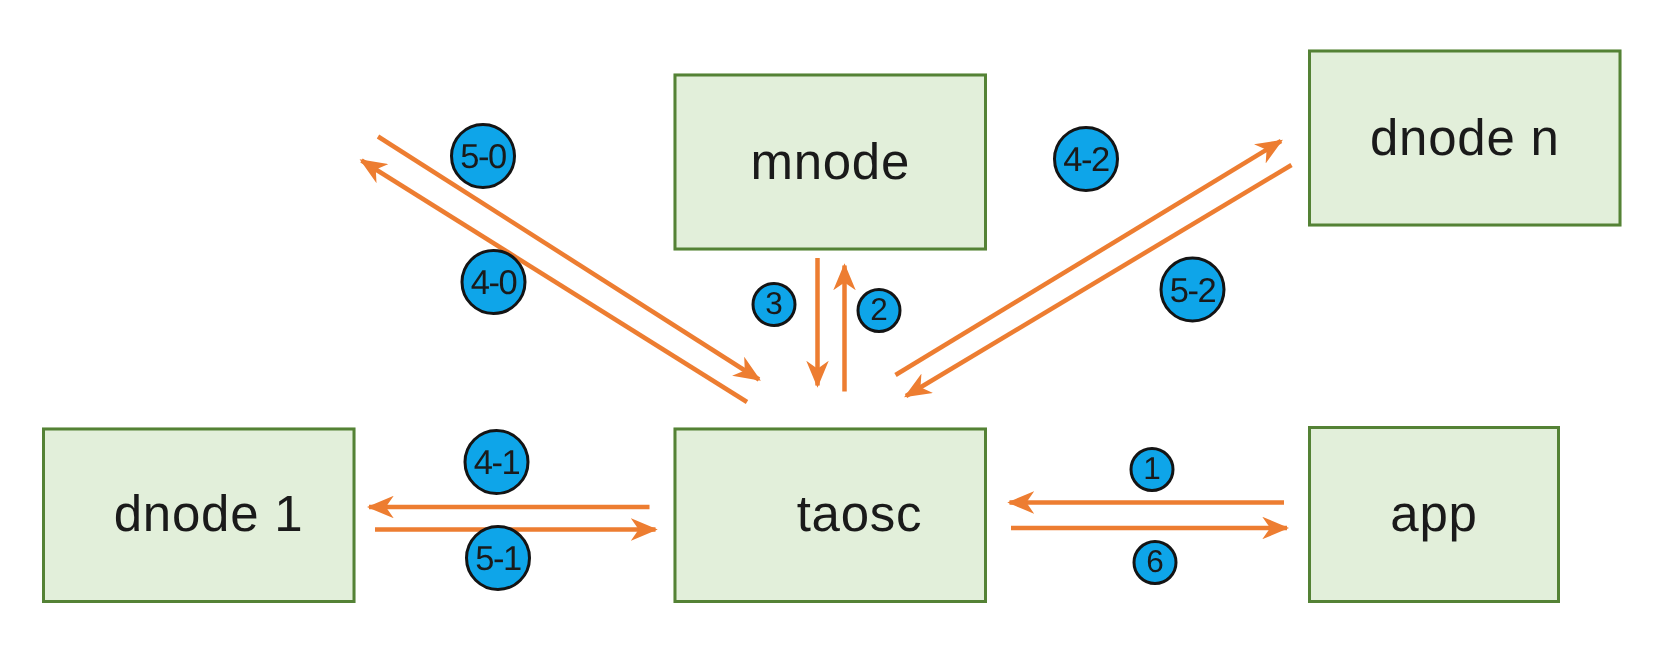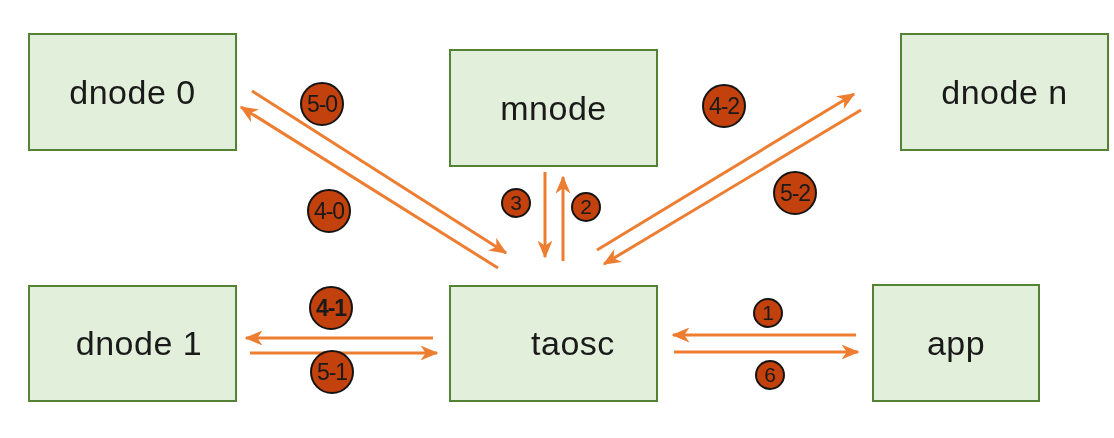--- a/index.html
+++ b/index.html
@@ -19,39 +19,39 @@
   .arrow-layer line{stroke:var(--arrow);stroke-width:3;}
   .node{
     position:absolute;box-sizing:border-box;
     background:var(--node-fill);
     border:2.5px solid var(--node-border);
     display:flex;align-items:center;justify-content:center;
     font-size:34px;color:var(--text);letter-spacing:0.5px;
   }
   #n-dnode0{left:28px;top:33px;width:209px;height:118px;}
   #n-mnode {left:449px;top:33px;width:209px;height:118px;margin-top:16px;}
-  #n-dnoden{left:872px;top:33px;width:209px;height:118px;margin-left:28px;}
+  #n-dnoden{left:872px;top:33px;width:209px;height:118px;}
   #n-dnode1{left:28px;top:285px;width:209px;height:117px;padding-left:13px;}
   #n-taosc {left:449px;top:285px;width:209px;height:117px;padding-left:39px;}
   #n-app   {left:872px;top:284px;width:168px;height:118px;}
   .elabel{
     position:absolute;box-sizing:border-box;border-radius:50%;
-    background:#c2410c;border:2.5px solid var(--label-circle-border);
+    background:#0ea5e9;border:2.5px solid var(--label-circle-border);
     display:flex;align-items:center;justify-content:center;
     color:var(--text);
   }
   .elabel.big{width:44px;height:44px;font-size:23px;letter-spacing:-1px;}
   .elabel.small{width:30px;height:30px;font-size:21px;border-width:2px;}
   #l-5-0{left:300px;top:82px;}
-  #l-4-0{left:307px;top:189px;}
+  #l-4-0{left:307px;top:166px;}
   #l-3  {left:501px;top:188px;}
   #l-2  {left:571px;top:192px;}
   #l-4-2{left:702px;top:84px;}
   #l-5-2{left:749px;top:171px;margin-left:24px;}
-  #l-4-1{left:309px;top:286px;font-weight:bold;}
+  #l-4-1{left:309px;top:286px;}
   #l-5-1{left:310px;top:350px;}
   #l-1  {left:753px;top:298px;}
   #l-6  {left:755px;top:360px;}
 </style>
 </head>
 <body>
 
 <div class="canvas">
 
   <svg class="arrow-layer" width="1114" height="438" viewBox="0 0 1114 438">
@@ -65,23 +65,20 @@
     <line x1="545" y1="172" x2="545" y2="257" marker-end="url(#ah)"></line>
     <line x1="563" y1="261" x2="563" y2="177" marker-end="url(#ah)"></line>
     <line x1="597" y1="250" x2="854" y2="94" marker-end="url(#ah)"></line>
     <line x1="861" y1="110" x2="604" y2="264" marker-end="url(#ah)"></line>
     <line x1="433" y1="338" x2="246" y2="338" marker-end="url(#ah)"></line>
     <line x1="250" y1="353" x2="437" y2="353" marker-end="url(#ah)"></line>
     <line x1="856" y1="335" x2="673" y2="335" marker-end="url(#ah)"></line>
     <line x1="674" y1="352" x2="858" y2="352" marker-end="url(#ah)"></line>
   </svg>
 
-  <div class="node" id="n-dnode0">
-    <span>dnode 0</span>
-  </div>
   <div class="node" id="n-mnode">
     <span>mnode</span>
   </div>
   <div class="node" id="n-dnoden">
     <span>dnode n</span>
   </div>
   <div class="node" id="n-dnode1">
     <span>dnode 1</span>
   </div>
   <div class="node" id="n-taosc">

